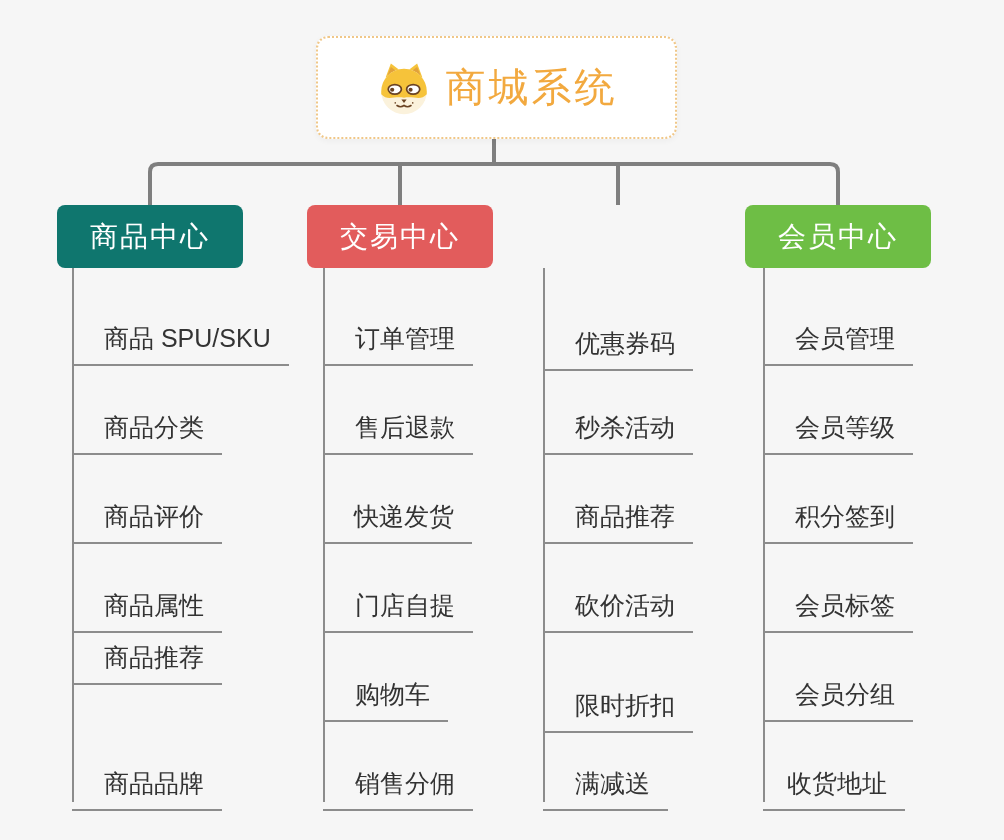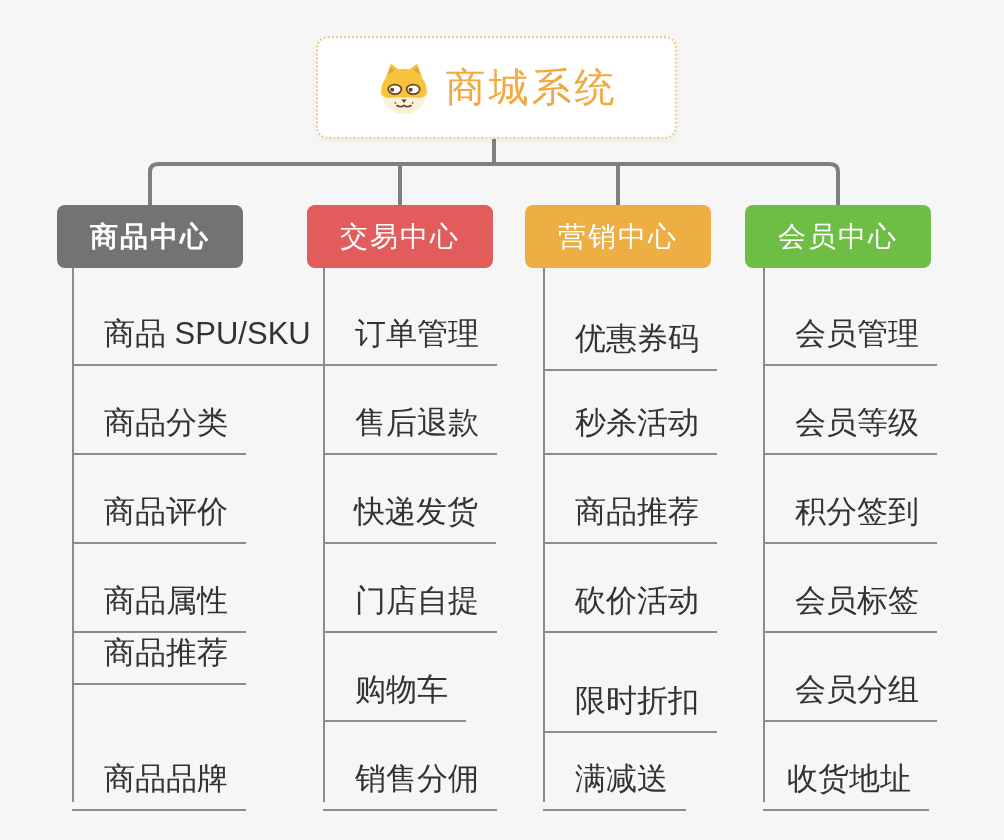--- a/index.html
+++ b/index.html
@@ -71,21 +71,21 @@
     height:48px;
     box-sizing:content-box;
     border-bottom:2px solid var(--line,#8C8C8C);
     display:flex;
     align-items:flex-end;
     padding:0 18px 9px 32px;
     cursor:pointer;
     white-space:nowrap;
   }
   .child-label{
-    font-size:31px;
+    font-size:25px;
     color:var(--child-text,#333333);
   }
 </style>
 </head>
 <body>
 
 <div class="canvas">
 
   <svg class="connectors" id="connector-svg" width="1004" height="840">
       <path d="M494,139 L494,164 M150,205 L150,172 Q150,164 158,164 L830,164 Q838,164 838,172 L838,205 M400,164 L400,205 M618,164 L618,205 " fill="none" stroke="#7F7F7F" stroke-width="4"></path>
@@ -110,21 +110,21 @@
 
         <path d="M29,45 L35,45 L32,49 Z" fill="#6B4322"></path>
         <path d="M24,52 Q28,55 32,52 Q36,55 40,52" fill="none" stroke="#6B4322" stroke-width="1.8" stroke-linecap="round"></path>
         <circle cx="22" cy="49" r="0.9" fill="#6B4322"></circle>
         <circle cx="42" cy="49" r="0.9" fill="#6B4322"></circle>
       </svg>
     </span>
     <span class="root-title">商城系统</span>
   </div>
 
-<div class="branch-node" style="left: 57px; background: #737373; font-weight: bold;">
+<div class="branch-node" style="left: 57px; background: #0f766e;">
       <span class="branch-label">商品中心</span>
     </div>
     <div class="branch-spine" style="left: 72px; top: 268px; height: 534px;"></div>
     <div class="child-node" style="left: 72px; top: 307px;">
       <span class="child-label">商品 SPU/SKU</span>
     </div>
     <div class="child-node" style="left: 72px; top: 396px;">
       <span class="child-label">商品分类</span>
     </div>
     <div class="child-node" style="left: 72px; top: 485px;">
@@ -154,23 +154,20 @@
     </div>
     <div class="child-node" style="left: 323px; top: 574px;">
       <span class="child-label">门店自提</span>
     </div>
     <div class="child-node" style="left: 323px; top: 663px;">
       <span class="child-label">购物车</span>
     </div>
     <div class="child-node" style="left: 323px; top: 752px;">
       <span class="child-label">销售分佣</span>
     </div>
-    <div class="branch-node" style="left: 525px; background: rgb(237, 174, 68);">
-      <span class="branch-label">营销中心</span>
-    </div>
     <div class="branch-spine" style="left: 543px; top: 268px; height: 534px;"></div>
     <div class="child-node" style="left: 543px; top: 312px; justify-content: center;">
       <span class="child-label">优惠券码</span>
     </div>
     <div class="child-node" style="left: 543px; top: 396px;">
       <span class="child-label">秒杀活动</span>
     </div>
     <div class="child-node" style="left: 543px; top: 485px;">
       <span class="child-label">商品推荐</span>
     </div>

